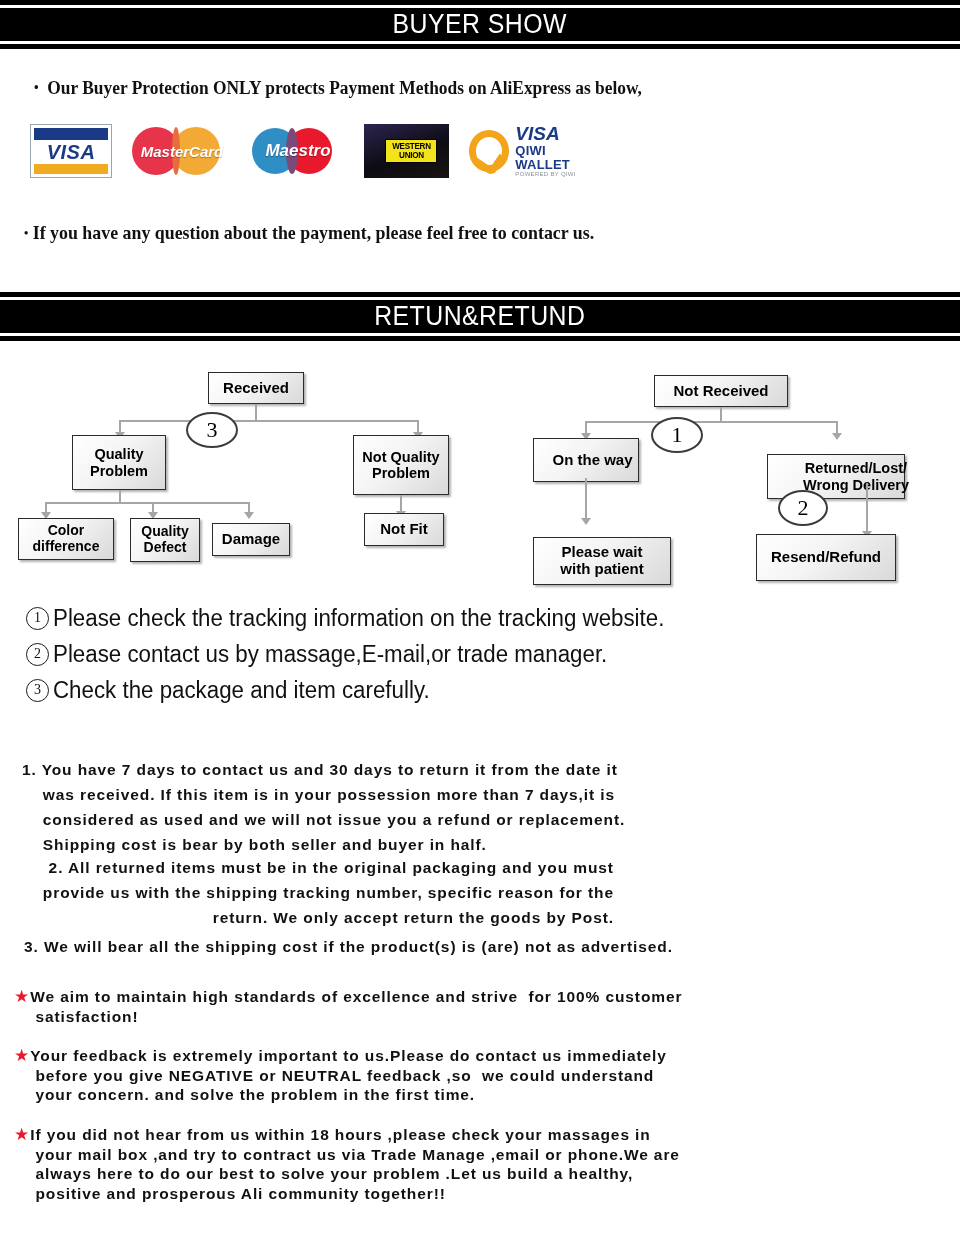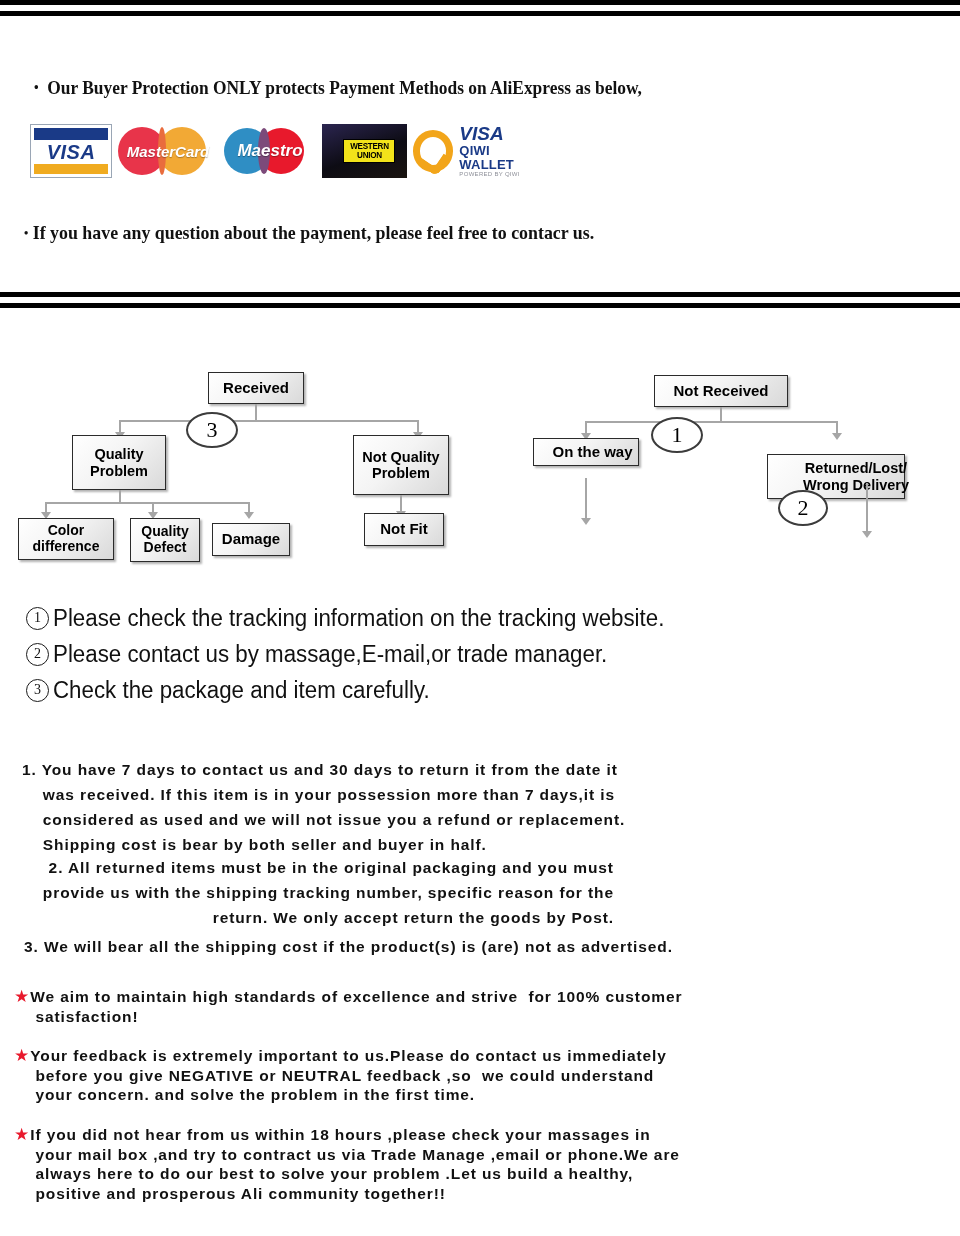--- a/index.html
+++ b/index.html
@@ -77,21 +77,21 @@
   }
   #question-line .dot { font-size: 13px; vertical-align: 2px; }
 
   
   #payment-logos {
     position: absolute;
     top: 124px;
     left: 30px;
     display: flex;
     align-items: center;
-    gap: 6px;
+    gap: 20px;
   }
   .logo { position: relative; }
 
   
   .logo-visa {
     width: 82px; height: 54px;
     background: #ffffff;
     border: 1px solid #9aa6b5;
     box-sizing: border-box;
     display: flex; flex-direction: column;
@@ -296,20 +296,23 @@
   #note-1 { left: 14px; top: 987px; }
   #note-2 { left: 14px; top: 1046px; }
   #note-3 { left: 14px; top: 1125px; }
 </style>
 </head>
 <body>
 
 <div class="banner" id="banner-buyer-show">
   <div class="rule-thin"></div>
   <div class="gap"></div>
+  <div class="bar">
+    <span class="bar-title">BUYER SHOW</span>
+  </div>
   <div class="gap"></div>
   <div class="rule-thin"></div>
 </div>
 
 <div class="serif-line" id="protection-line"><span class="dot">•</span>&nbsp; <span>Our Buyer Protection ONLY protects Payment Methods on AliExpress as below,</span></div>
 
 <div id="payment-logos">
 
   <div class="logo logo-visa">
     <div class="v-top"></div>
@@ -350,20 +353,23 @@
       <div class="q-powered">POWERED BY QIWI</div>
     </div>
   </div>
 </div>
 
 <div class="serif-line" id="question-line"><span class="dot">•</span> <span>If you have any question about the payment, please feel free to contacr us.</span></div>
 
 <div class="banner" id="banner-return-refund">
   <div class="rule-thin"></div>
   <div class="gap"></div>
+  <div class="bar">
+    <span class="bar-title">RETUN&amp;RETUND</span>
+  </div>
   <div class="gap"></div>
   <div class="rule-thin"></div>
 </div>
 
 <div id="flowchart">
 
   <div class="fbox" style="left:208px; top:32px; width:96px; height:32px; font-size:15px;">
     <span>Received</span>
   </div>
   <div class="conn v" style="left:255px; top:64px; height:18px;"></div>
@@ -420,35 +426,42 @@
   <div class="conn h" style="left:585px; top:81px; width:252px;"></div>
   <div class="conn v" style="left:585px; top:81px; height:14px;"></div>
   <div class="arrow" style="left:581px; top:93px;"></div>
   <div class="conn v" style="left:836px; top:81px; height:14px;"></div>
   <div class="arrow" style="left:832px; top:93px;"></div>
 
   <div class="ellipse" style="left:651px; top:77px; width:48px; height:32px;">
     <span>1</span>
   </div>
 
-  <div class="fbox" style="left:533px; top:98px; width:106px; height:28px; font-size:15px;padding-left:17px;">
+  <div class="fbox" style="left:533px; top:98px; width:106px; height:44px; font-size:15px;padding-left:17px;">
     <span>On the way</span>
   </div>
   <div class="fbox" style="left:767px; top:114px; width:138px; height:45px; font-size:14.5px; white-space:pre;padding-left:44px;">
     <span>Returned/Lost/
 Wrong Delivery</span>
   </div>
 
   <div class="conn v" style="left:585px; top:138px; height:42px;"></div>
   <div class="arrow" style="left:581px; top:178px;"></div>
+  <div class="fbox" style="left:533px; top:197px; width:138px; height:48px; font-size:15px; white-space:pre;">
+    <span>Please wait
+with patient</span>
+  </div>
 
   <div class="conn v" style="left:866px; top:143px; height:50px;"></div>
   <div class="arrow" style="left:862px; top:191px;"></div>
   <div class="ellipse" style="left:778px; top:150px; width:46px; height:32px;">
     <span>2</span>
+  </div>
+  <div class="fbox" style="left:756px; top:194px; width:140px; height:47px; font-size:15px;">
+    <span>Resend/Refund</span>
   </div>
 </div>
 
 <div id="steps">
   <div class="step-row">
     <span class="step-circle">1</span>
     <span class="step-text">Please check the tracking information on the tracking website.</span>
   </div>
   <div class="step-row">
     <span class="step-circle">2</span>

